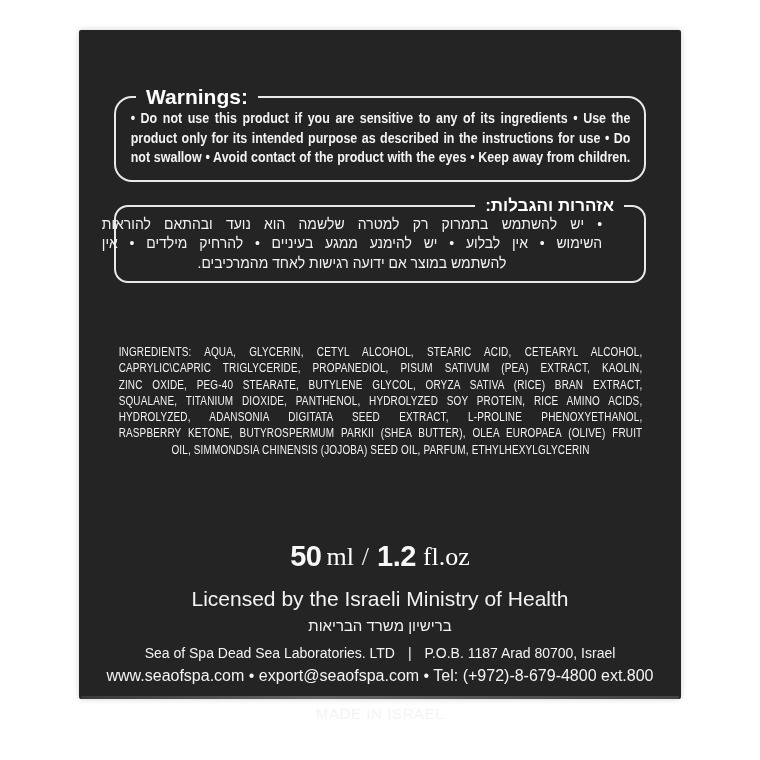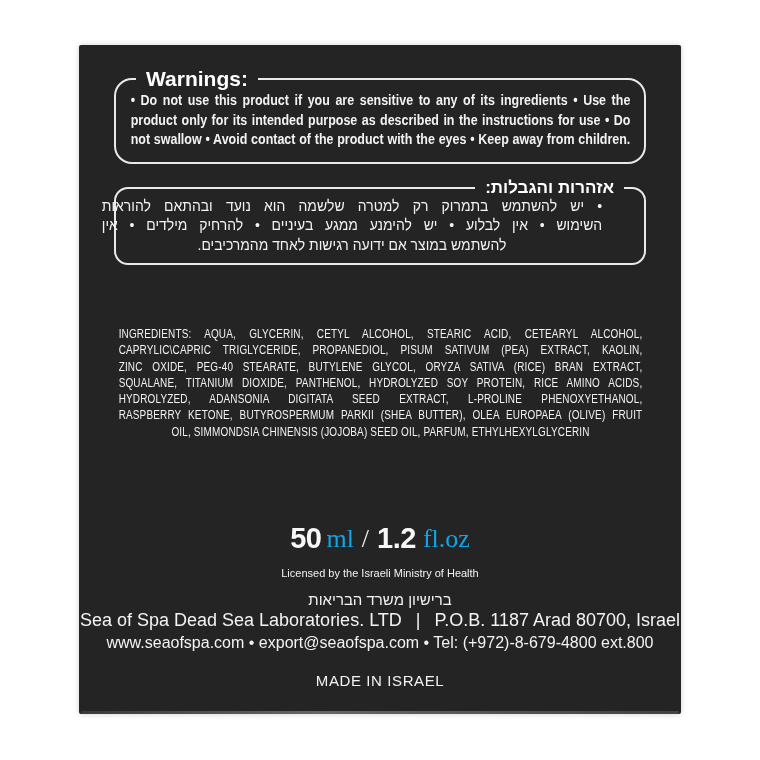--- a/index.html
+++ b/index.html
@@ -1,22 +1,22 @@
 <!DOCTYPE html>
 <html><head>
 <meta charset="utf-8">
 <style>
   html,body { margin:0; padding:0; background:#ffffff; }
   .stage {
     position:relative; width:760px; height:760px; background:#ffffff; overflow:hidden;
     font-family:"Liberation Sans","DejaVu Sans",sans-serif; color:#f3f3f3;
   }
   .panel {
-    position:absolute; left:79px; top:45px; width:602px; height:669px;
-    background:#242424; border-radius:2px; box-sizing:border-box; padding-top:33px;
+    position:absolute; left:79px; top:30px; width:602px; height:669px;
+    background:#242424; border-radius:2px; box-sizing:border-box; padding-top:66px;
     box-shadow:0 0 6px rgba(0,0,0,0.18);
   }
   .panel::after {
     content:""; position:absolute; left:2px; right:2px; bottom:0; height:3px;
     background:linear-gradient(90deg, rgba(255,255,255,0.10), rgba(255,255,255,0.30) 40%, rgba(255,255,255,0.14));
     border-radius:0 0 2px 2px;
   }
   .wbox { position:relative; margin:0 35px; border:2px solid #e9e9e9; box-sizing:border-box; }
   .wbox.en { border-radius:18px; padding:11px 14px 12px; }
   .wbox.he { border-radius:14px; margin-top:23px; padding:7px 14px 9px; direction:rtl; }
@@ -36,28 +36,28 @@
     width:556px; margin-left:-28px; transform:scaleX(0.90);
   }
   .jline.center { text-align-last:center; }
   .ingredients { width:524px; margin:61px auto 13px; }
   .ingredients .jline {
     font-size:12px; line-height:16.3px; letter-spacing:0.2px;
     width:631px; margin-left:-53px; transform:scaleX(0.83);
   }
   .volume { margin-top:82px; display:flex; justify-content:center; align-items:center; }
   .vol-num { font-weight:bold; font-size:29px; letter-spacing:-0.5px; color:#f7f7f7; }
-  .vol-unit { font-family:"Liberation Serif","DejaVu Serif",serif; font-size:26px; color:#0ea5e9; }
+  .vol-unit { font-family:"Liberation Serif","DejaVu Serif",serif; font-size:26px; color:#ffffff; }
   .vol-unit.ml { margin-left:5px; }
   .vol-unit.oz { margin-left:7px; }
   .vol-sep { font-family:"Liberation Serif","DejaVu Serif",serif; font-size:26px; margin:0 8px; color:#f0f0f0; }
   .cline { text-align:center; }
-  .license-en { margin-top:8px; font-size:11px; line-height:20px; }
+  .license-en { margin-top:16px; font-size:21px; line-height:20px; }
   .license-he { margin-top:7px; font-size:15px; line-height:20px; direction:rtl; }
-  .company { font-size:18px; line-height:20px; }
+  .company { margin-top:7px; font-size:14px; line-height:20px; }
   .company .divider { margin:0 9px; }
   .contact { margin-top:2px; font-size:16px; line-height:21px; }
   .madein { margin-top:18px; font-size:15px; line-height:19px; letter-spacing:0.6px; }
 </style>
 </head>
 <body>
 
 <div class="stage">
   <div class="panel">
 

